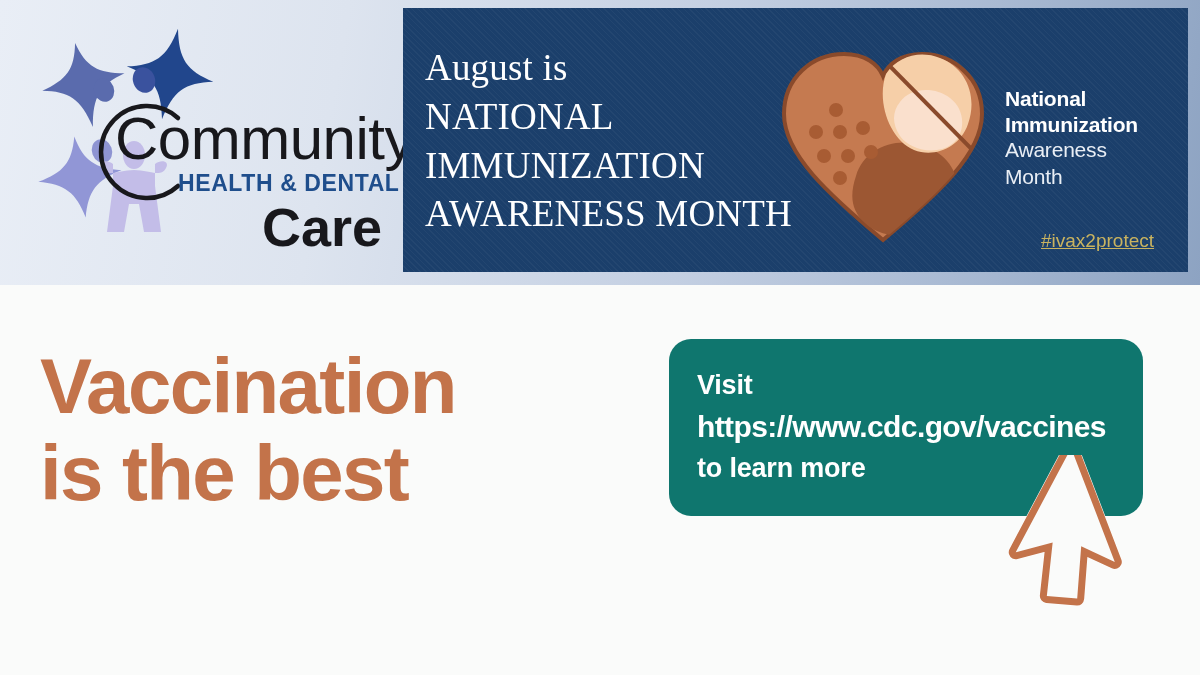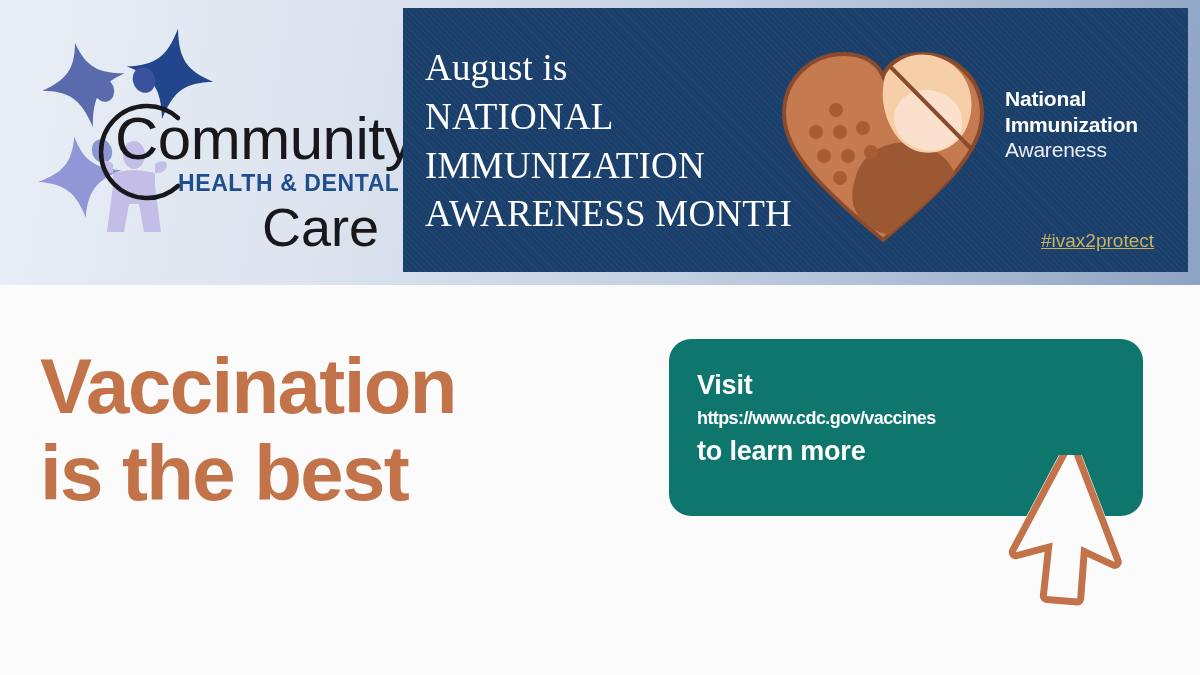--- a/index.html
+++ b/index.html
@@ -54,21 +54,21 @@
     font-weight: bold;
     font-size: 23px;
     letter-spacing: 0.6px;
     color: #1f4e8c;
     white-space: nowrap;
   }
   .logo-text-care {
     position: absolute;
     left: 244px; top: 178px;
     font-family: "Liberation Sans", sans-serif;
-    font-weight: 400;
+    font-weight: 700;
     font-size: 54px;
     letter-spacing: 0px;
     color: #18181c;
     white-space: nowrap;
   }
 
   
   .navy-banner {
     position: absolute;
     left: 403px; top: 8px;
@@ -175,21 +175,21 @@
   .callout-text {
     position: absolute;
     left: 28px; top: 27px;
     color: #ffffff;
     font-family: "Liberation Sans", sans-serif;
     font-weight: bold;
     line-height: 1.46;
     letter-spacing: -0.2px;
   }
   .callout-text .c1 { display:block; font-size: 27px; }
-  .callout-text .c2 { display:block; font-size: 18px; letter-spacing: -0.6px; }
+  .callout-text .c2 { display:block; font-size: 30px; letter-spacing: -0.6px; }
   .callout-text .c3 { display:block; font-size: 27px; }
 
   .cursor-art {
     position: absolute;
     left: 995px; top: 455px;
     width: 165px; height: 160px;
     z-index: 5;
   }
 
   
@@ -285,20 +285,21 @@
         <circle cx="80" cy="128" r="7"></circle>
         <circle cx="103" cy="124" r="7"></circle>
         <circle cx="72" cy="150" r="7"></circle>
       </g>
     </svg>
 
     <div class="niam-block">
       <div class="niam-bold">National</div>
       <div class="niam-bold">Immunization</div>
       <div class="niam-reg">Awareness</div>
+      <div class="niam-reg">Month</div>
     </div>
 
     <div class="niam-hash">#ivax2protect</div>
   </div>
 
   <div class="body-area">
 
     <div class="headline-main">
       <span>Vaccination</span>
       <span>is the best</span>

